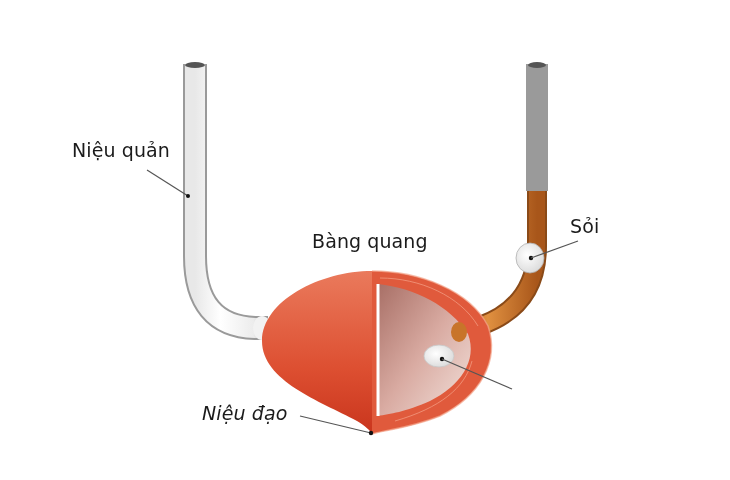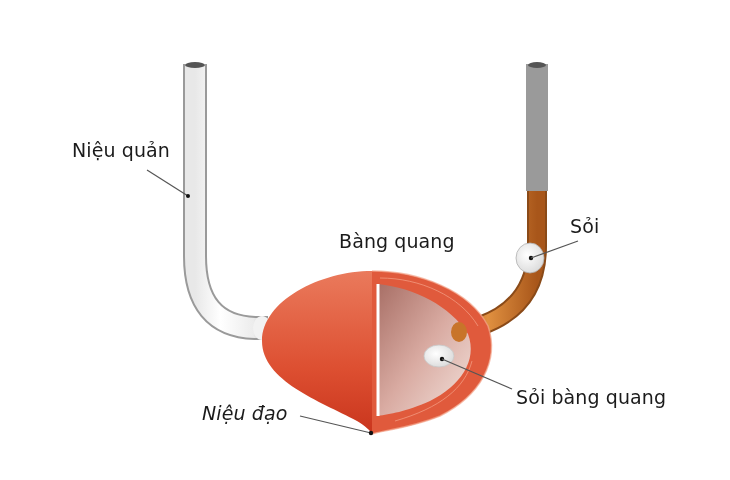--- a/index.html
+++ b/index.html
@@ -84,17 +84,16 @@
       <line x1="147" y1="154" x2="188" y2="180"></line>
       <circle cx="188" cy="180" r="2" fill="#111" stroke="none"></circle>
       <line x1="531" y1="242" x2="578" y2="225"></line>
       <line x1="442" y1="343" x2="512" y2="373"></line>
       <line x1="300" y1="400" x2="371" y2="417"></line>
       <circle cx="371" cy="417" r="2.2" fill="#111" stroke="none"></circle>
     </g>
   </svg>
 
   <div class="lbl" style="left:72px; top:123px;">Niệu quản</div>
-  <div class="lbl" style="left:312px; top:214px;margin-left:27px;">Bàng quang</div>
+  <div class="lbl" style="left:312px; top:214px;">Bàng quang</div>
   <div class="lbl" style="left:570px; top:199px;">Sỏi</div>
-  <div class="lbl" style="left:516px; top:370px;">Sỏi bàng quang</div>
   <div class="lbl" style="left:202px; top:386px;font-style:italic;">Niệu đạo</div>
 </div>
 
 </body></html>

